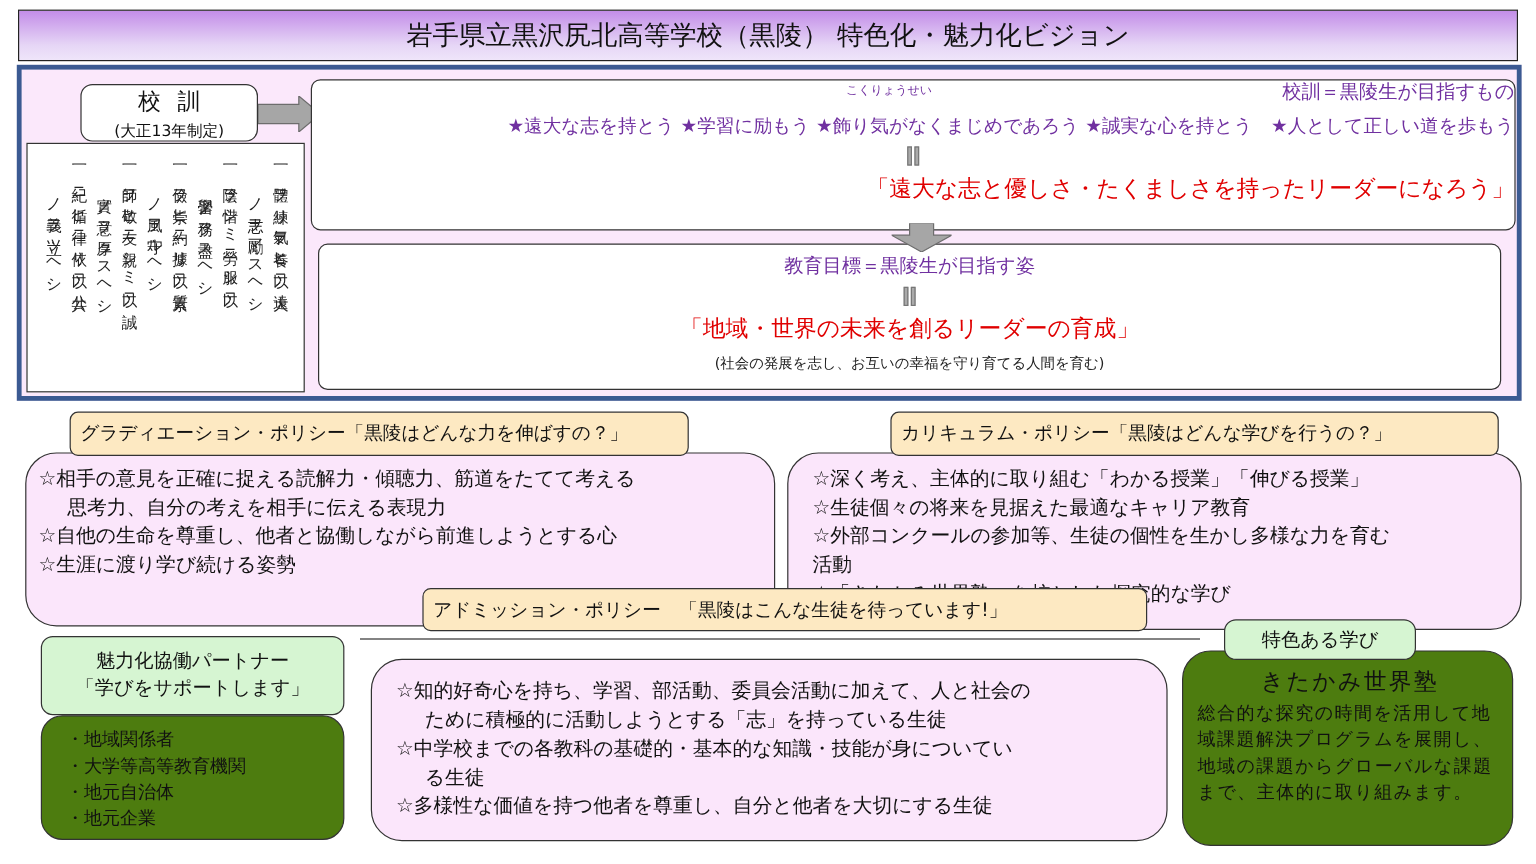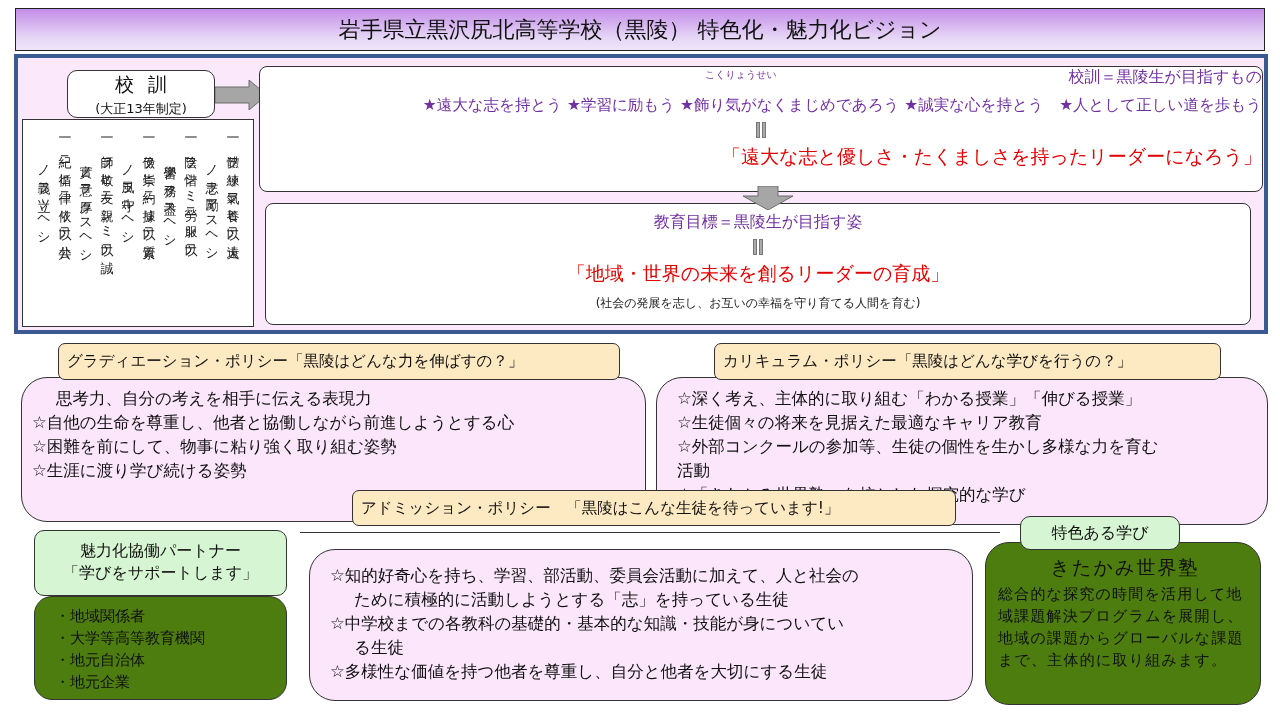--- a/index.html
+++ b/index.html
@@ -78,23 +78,23 @@
     font-size: 16.5px; line-height: 24px; padding: 9px 0 0 10px;
   }
   .bubble .cont { padding-left: 24px; }
   .green-tag {
     border: 1px solid #333; border-radius: 10px; background: #d6f5d2;
     text-align: center; z-index: 3;
   }
   .white-box {
     border: 1px solid #333; border-radius: 18px; background: #4d7c0f;
   }
-  #gp-tag { left: 58px; top: 343px; width: 562px; height: 37px; }
+  #gp-tag { left: 58px; top: 343px; width: 516px; height: 37px; }
   #gp-bubble { left: 21px; top: 377px; width: 625px; height: 145px; }
-  #cp-tag { left: 714px; top: 343px; width: 507px; height: 37px; }
+  #cp-tag { left: 742px; top: 343px; width: 507px; height: 37px; }
   #cp-bubble { left: 656px; top: 377px; width: 612px; height: 148px; }
   #ap-tag { left: 352px; top: 490px; width: 604px; height: 36px; }
   #ap-bubble { left: 309px; top: 549px; width: 664px; height: 152px; }
   #conn-line { left: 300px; top: 532px; width: 700px; height: 1px; background: #333; z-index: 0; }
   #partner-tag { left: 34px; top: 530px; width: 253px; height: 66px; font-size: 16px; line-height: 22px; padding-top: 9px; }
   #partner-box { left: 34px; top: 596px; width: 253px; height: 104px; font-size: 15px; line-height: 22px; padding: 8px 0 0 20px; z-index: 2; }
   #feature-tag { left: 1020px; top: 516px; width: 160px; height: 34px; font-size: 16px; line-height: 32px; }
   #feature-box { left: 985px; top: 542px; width: 276px; height: 163px; border-radius: 24px; padding: 12px 8px 0 12px; z-index: 2; }
   #feature-box .ft { font-size: 19px; text-align: center; letter-spacing: 2px; }
   #feature-box .fb { font-size: 15px; line-height: 22px; letter-spacing: 1.2px; margin-top: 2px; }
@@ -151,23 +151,23 @@
       <span></span>
       <span></span>
     </div>
   <div class="red-big">「地域・世界の未来を創るリーダーの育成」</div>
   <div class="small-note">(社会の発展を志し、お互いの幸福を守り育てる人間を育む)</div>
 </div>
 
 <div id="conn-line" class="abs"></div>
 
 <div id="gp-bubble" class="abs bubble">
+  <div>☆相手の意見を正確に捉える読解力・傾聴力、筋道をたてて考える</div>
   <div class="cont">思考力、自分の考えを相手に伝える表現力</div>
   <div>☆自他の生命を尊重し、他者と協働しながら前進しようとする心</div>
-  <div>☆困難を前にして、物事に粘り強く取り組む姿勢</div>
   <div>☆生涯に渡り学び続ける姿勢</div>
 </div>
 <div id="gp-tag" class="abs tag">
   <span>グラディエーション・ポリシー「黒陵はどんな力を伸ばすの？」</span>
 </div>
 
 <div id="cp-bubble" class="abs bubble" style="padding-left:20px;">
   <div>☆深く考え、主体的に取り組む「わかる授業」「伸びる授業」</div>
   <div>☆生徒個々の将来を見据えた最適なキャリア教育</div>
   <div>☆外部コンクールの参加等、生徒の個性を生かし多様な力を育む</div>

